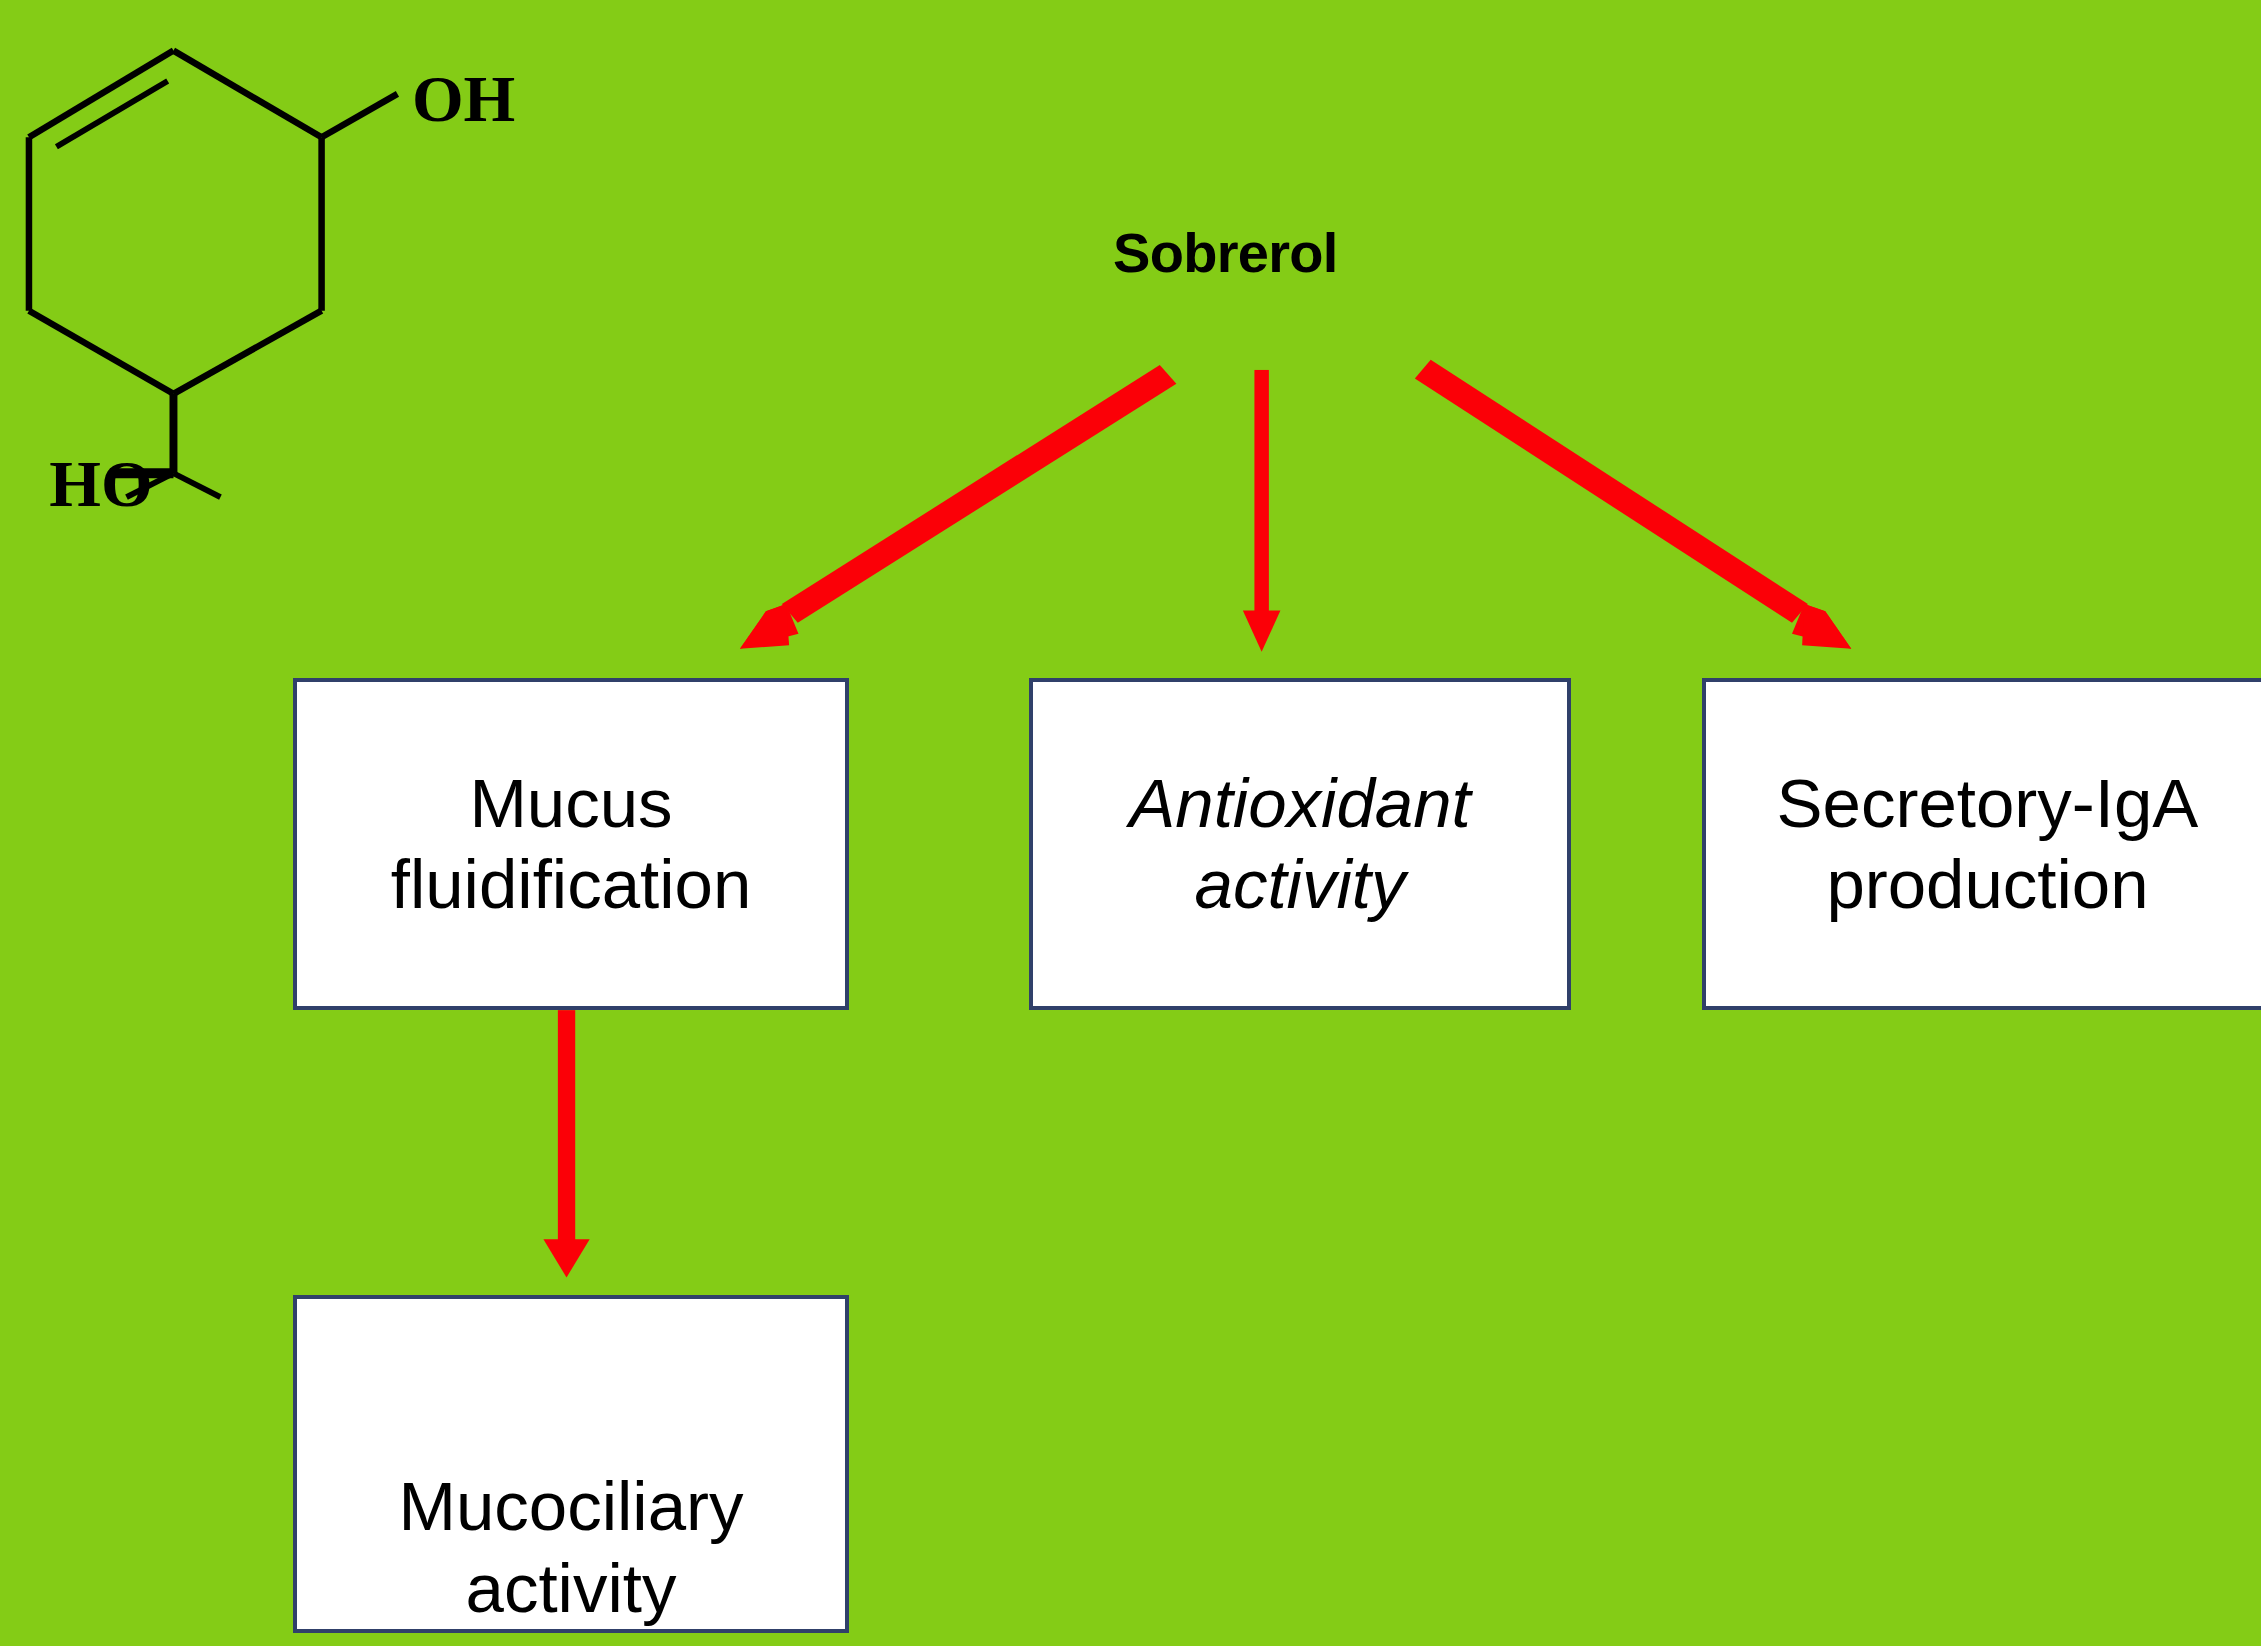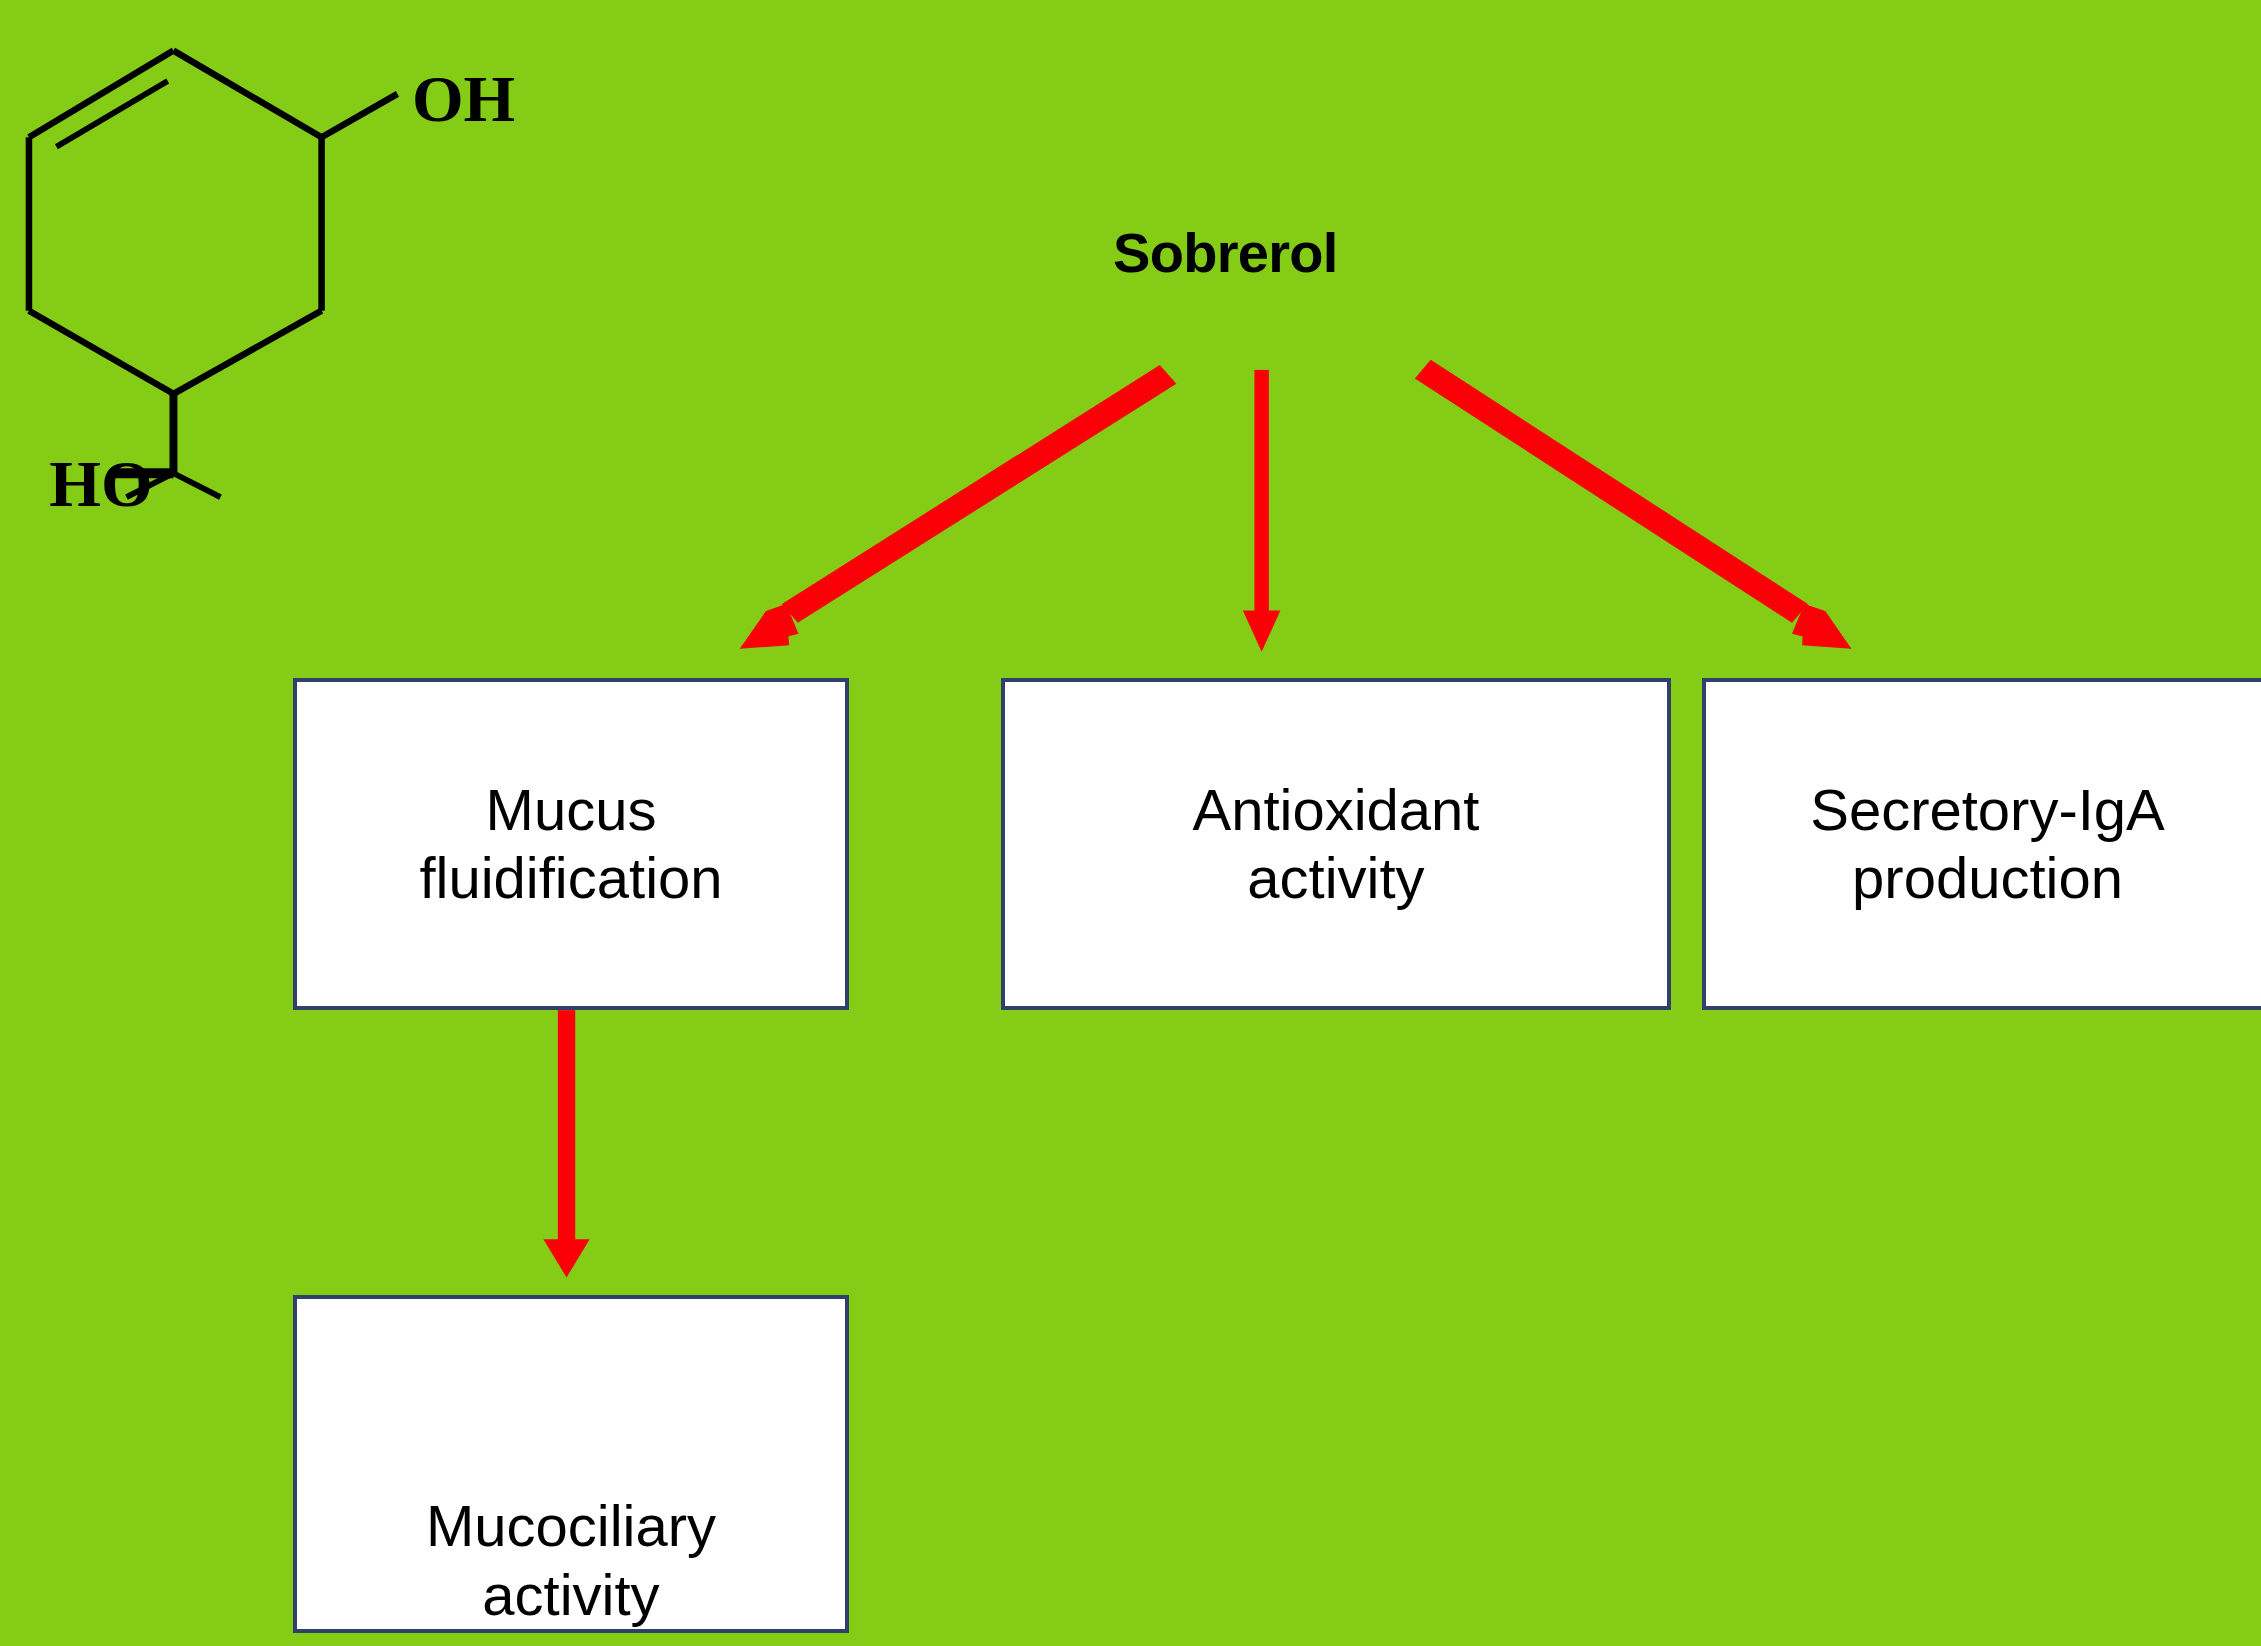--- a/index.html
+++ b/index.html
@@ -50,21 +50,21 @@
     border: 4.3px solid #30406a;
     display: flex;
     align-items: center;
     justify-content: center;
     text-align: center;
   }
   .box-label {
     font-family: "Liberation Sans", sans-serif;
     font-weight: normal;
     color: #000000;
-    font-size: 58px;
+    font-size: 69px;
     line-height: 1.18;
     padding: 0 7.2px;
   }
 </style>
 </head>
 <body>
 
 <div id="canvas">
 
   <svg id="structure-svg" viewBox="0 0 3129 2278">
@@ -118,21 +118,21 @@
     </g>
   </svg>
 
   <div class="box" style="left:293px; top:678px; width:556px; height:332px;">
     <div class="box-label">
       <span>Mucus</span><br>
       <span>fluidification</span>
     </div>
   </div>
 
-  <div class="box" style="left:1001px; top:678px; width:670px; height:332px;">
+  <div class="box" style="left:1029px; top:678px; width:542px; height:332px;font-style:italic;">
     <div class="box-label">
       <span>Antioxidant</span><br>
       <span>activity</span>
     </div>
   </div>
 
   <div class="box" style="left:1702px; top:678px; width:571px; height:332px;">
     <div class="box-label">
       <span>Secretory-IgA</span><br>
       <span>production</span>

